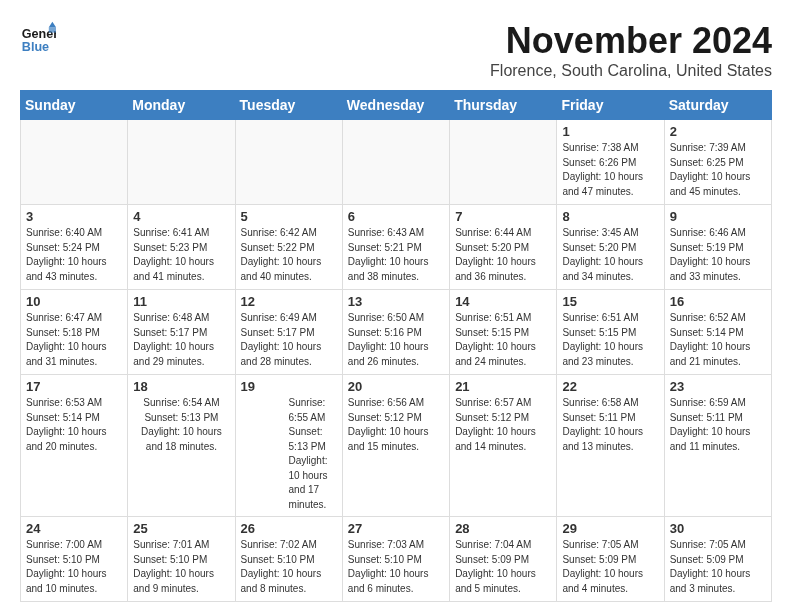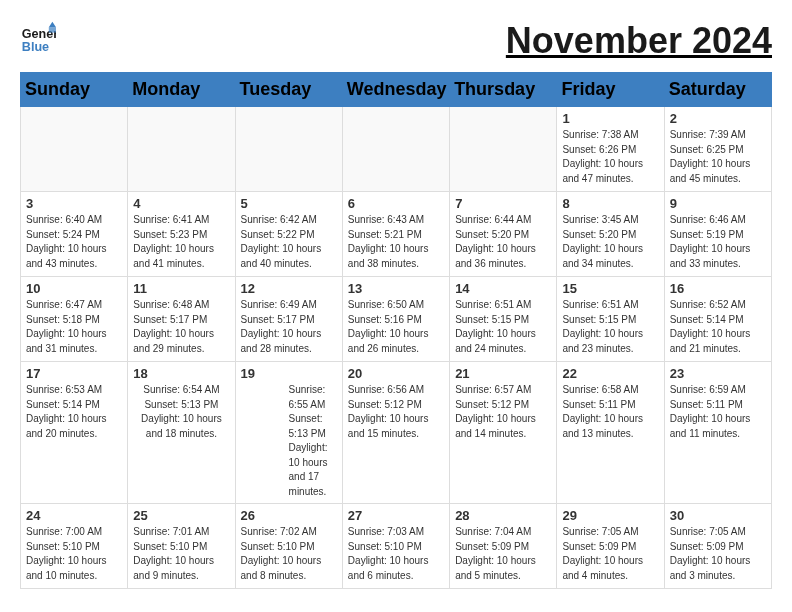--- a/index.html
+++ b/index.html
@@ -20,40 +20,39 @@
       display: flex;
       align-items: center;
       gap: 6px;
     }
     .logo-icon {
       width: 36px;
       height: 36px;
     }
     .title-area {
       text-align: right;
-      text-decoration: underline;
     }
     .month-title {
       font-size: 36px;
       font-weight: bold;
       color: #1a1a1a;
     }
     .location-title {
       font-size: 16px;
       color: #444;
     }
     .calendar-table {
       width: 100%;
       border-collapse: collapse;
       table-layout: fixed;
     }
     .calendar-table th {
       background-color: #3d7fc1;
-      color: #000000;
-      font-size: 18px;
+      color: #ffffff;
+      font-size: 14px;
       font-weight: bold;
       padding: 6px 4px;
       text-align: left;
       border: 1px solid #3d7fc1;
     }
     .calendar-table td {
       vertical-align: top;
       padding: 4px 5px;
       font-size: 10.5px;
       color: #333;
@@ -83,20 +82,21 @@
   <div class="logo">
     <svg class="logo-icon" viewBox="0 0 40 40" xmlns="http://www.w3.org/2000/svg">
       <text x="2" y="20" font-size="14" font-weight="bold" fill="#1a1a1a">General</text>
       <text x="2" y="34" font-size="14" font-weight="bold" fill="#3d7fc1">Blue</text>
       <polygon points="32,8 40,8 36,2" fill="#3d7fc1"></polygon>
       <polygon points="32,14 40,14 40,8 32,8" fill="#3d7fc1" opacity="0.7"></polygon>
     </svg>
   </div>
   <div class="title-area">
     <div class="month-title">November 2024</div>
+    <div class="location-title">Florence, South Carolina, United States</div>
   </div>
 </div>
 
 <table class="calendar-table">
   <thead>
     <tr id="header-row">
         <th>Sunday</th>
         <th>Monday</th>
         <th>Tuesday</th>
         <th>Wednesday</th>

